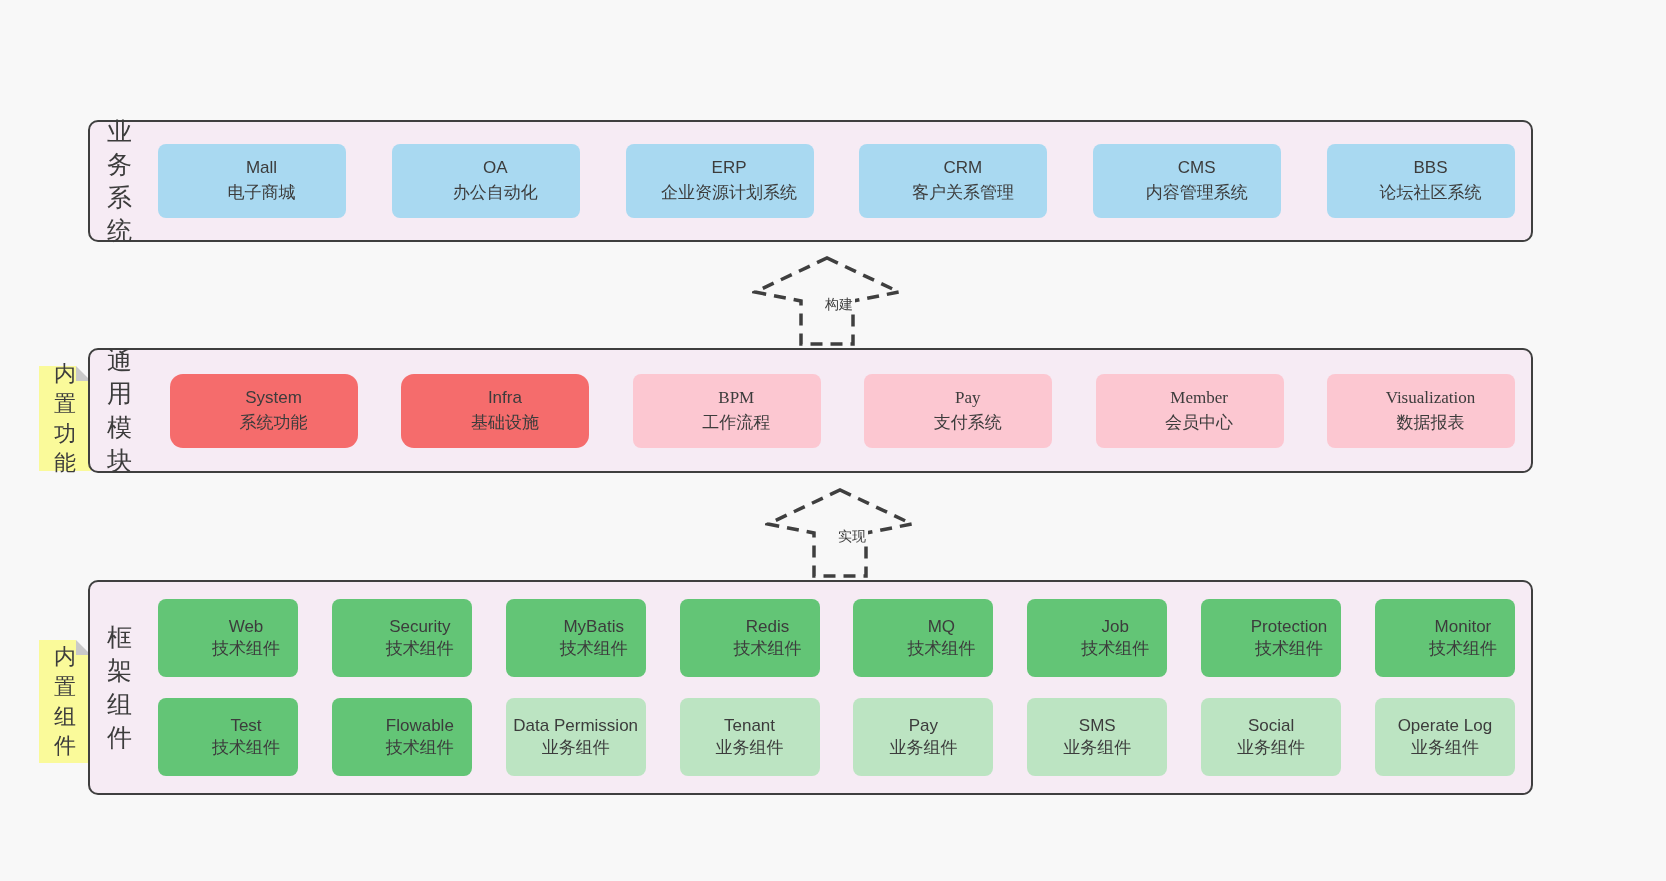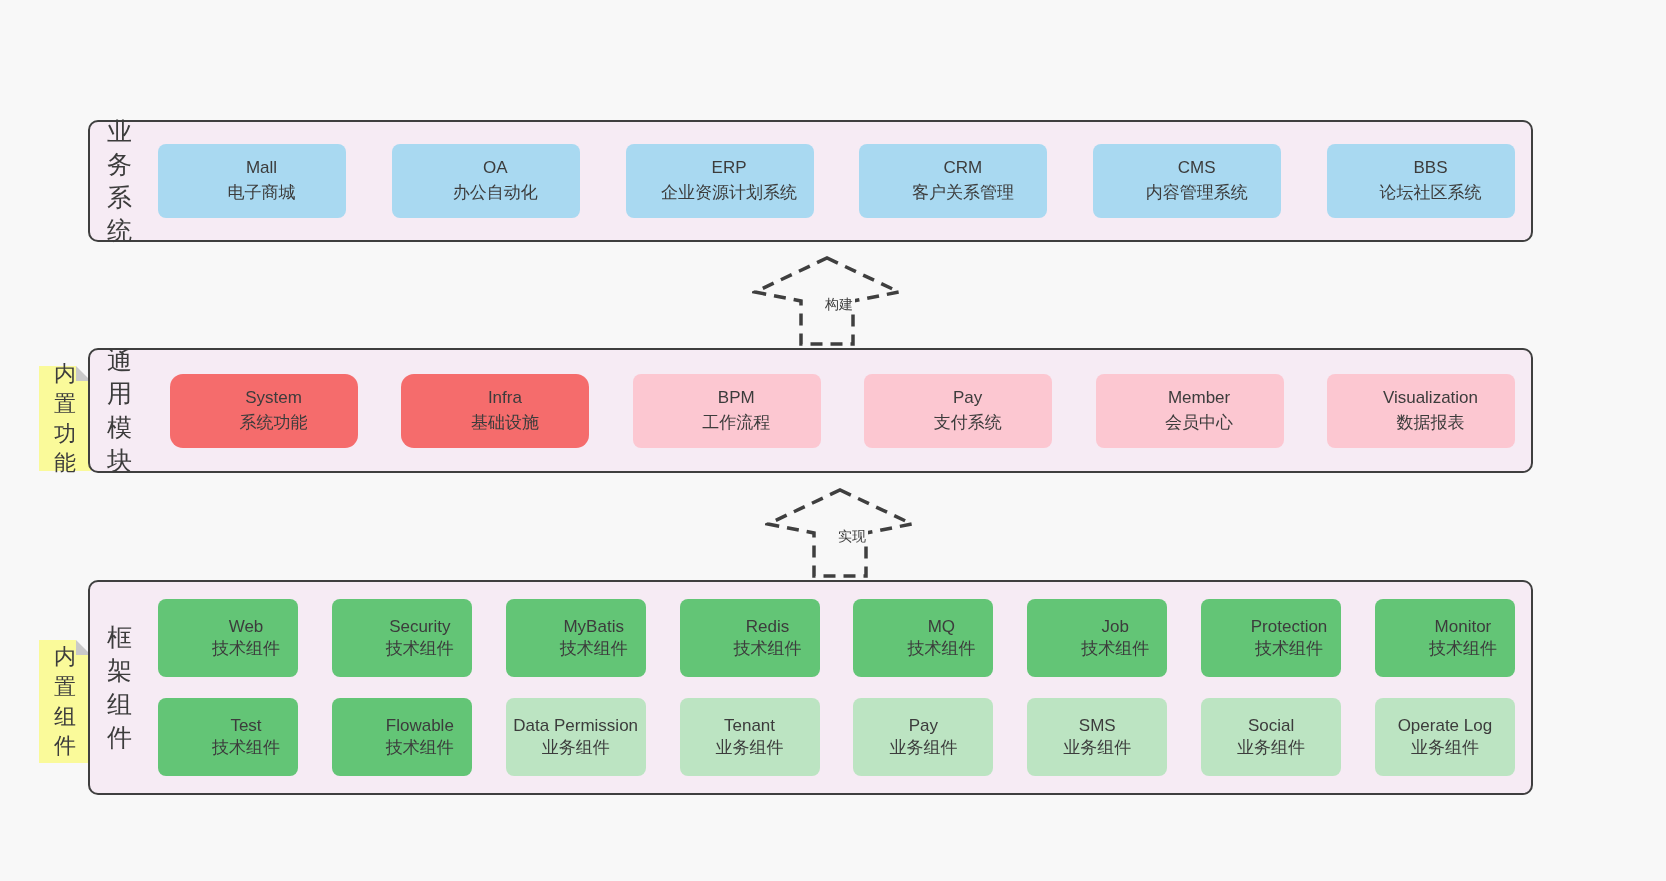--- a/index.html
+++ b/index.html
@@ -28,21 +28,21 @@
   .rows-col .boxes-row{flex:none;padding:0;}
   .box{
     border-radius:8px;box-sizing:border-box;
     display:flex;flex-direction:column;align-items:center;justify-content:center;
     text-align:center;font-size:17px;line-height:1.45;color:var(--text-dark,#3c3c3c);
   }
   .box-lg{width:188px;height:74px;padding-left:19px;}
   .box-sm{width:140px;height:78px;line-height:1.32;}
   .blue{background:var(--box-blue,#a9d9f1);}
   .red{background:var(--box-red,#f56c6c);border-radius:13px;}
-  .pink{background:var(--box-pink,#fcc7d1);}
+  .pink{background:var(--box-pink,#fcc7d1);font-family:Liberation Serif, serif;}
   .green{background:var(--box-green,#63c576);padding-left:36px;}
   .green-light{background:var(--box-green-light,#bce4c2);}
   .note{
     position:absolute;left:39px;width:52px;z-index:1;
     display:flex;align-items:center;justify-content:center;
     background:linear-gradient(225deg,var(--page-bg,#f8f8f8) 0 11px,var(--note-yellow,#fafa9a) 11px);
   }
   #note-functions{top:366px;height:105px;}
   #note-components{top:640px;height:123px;}
   .fold{

